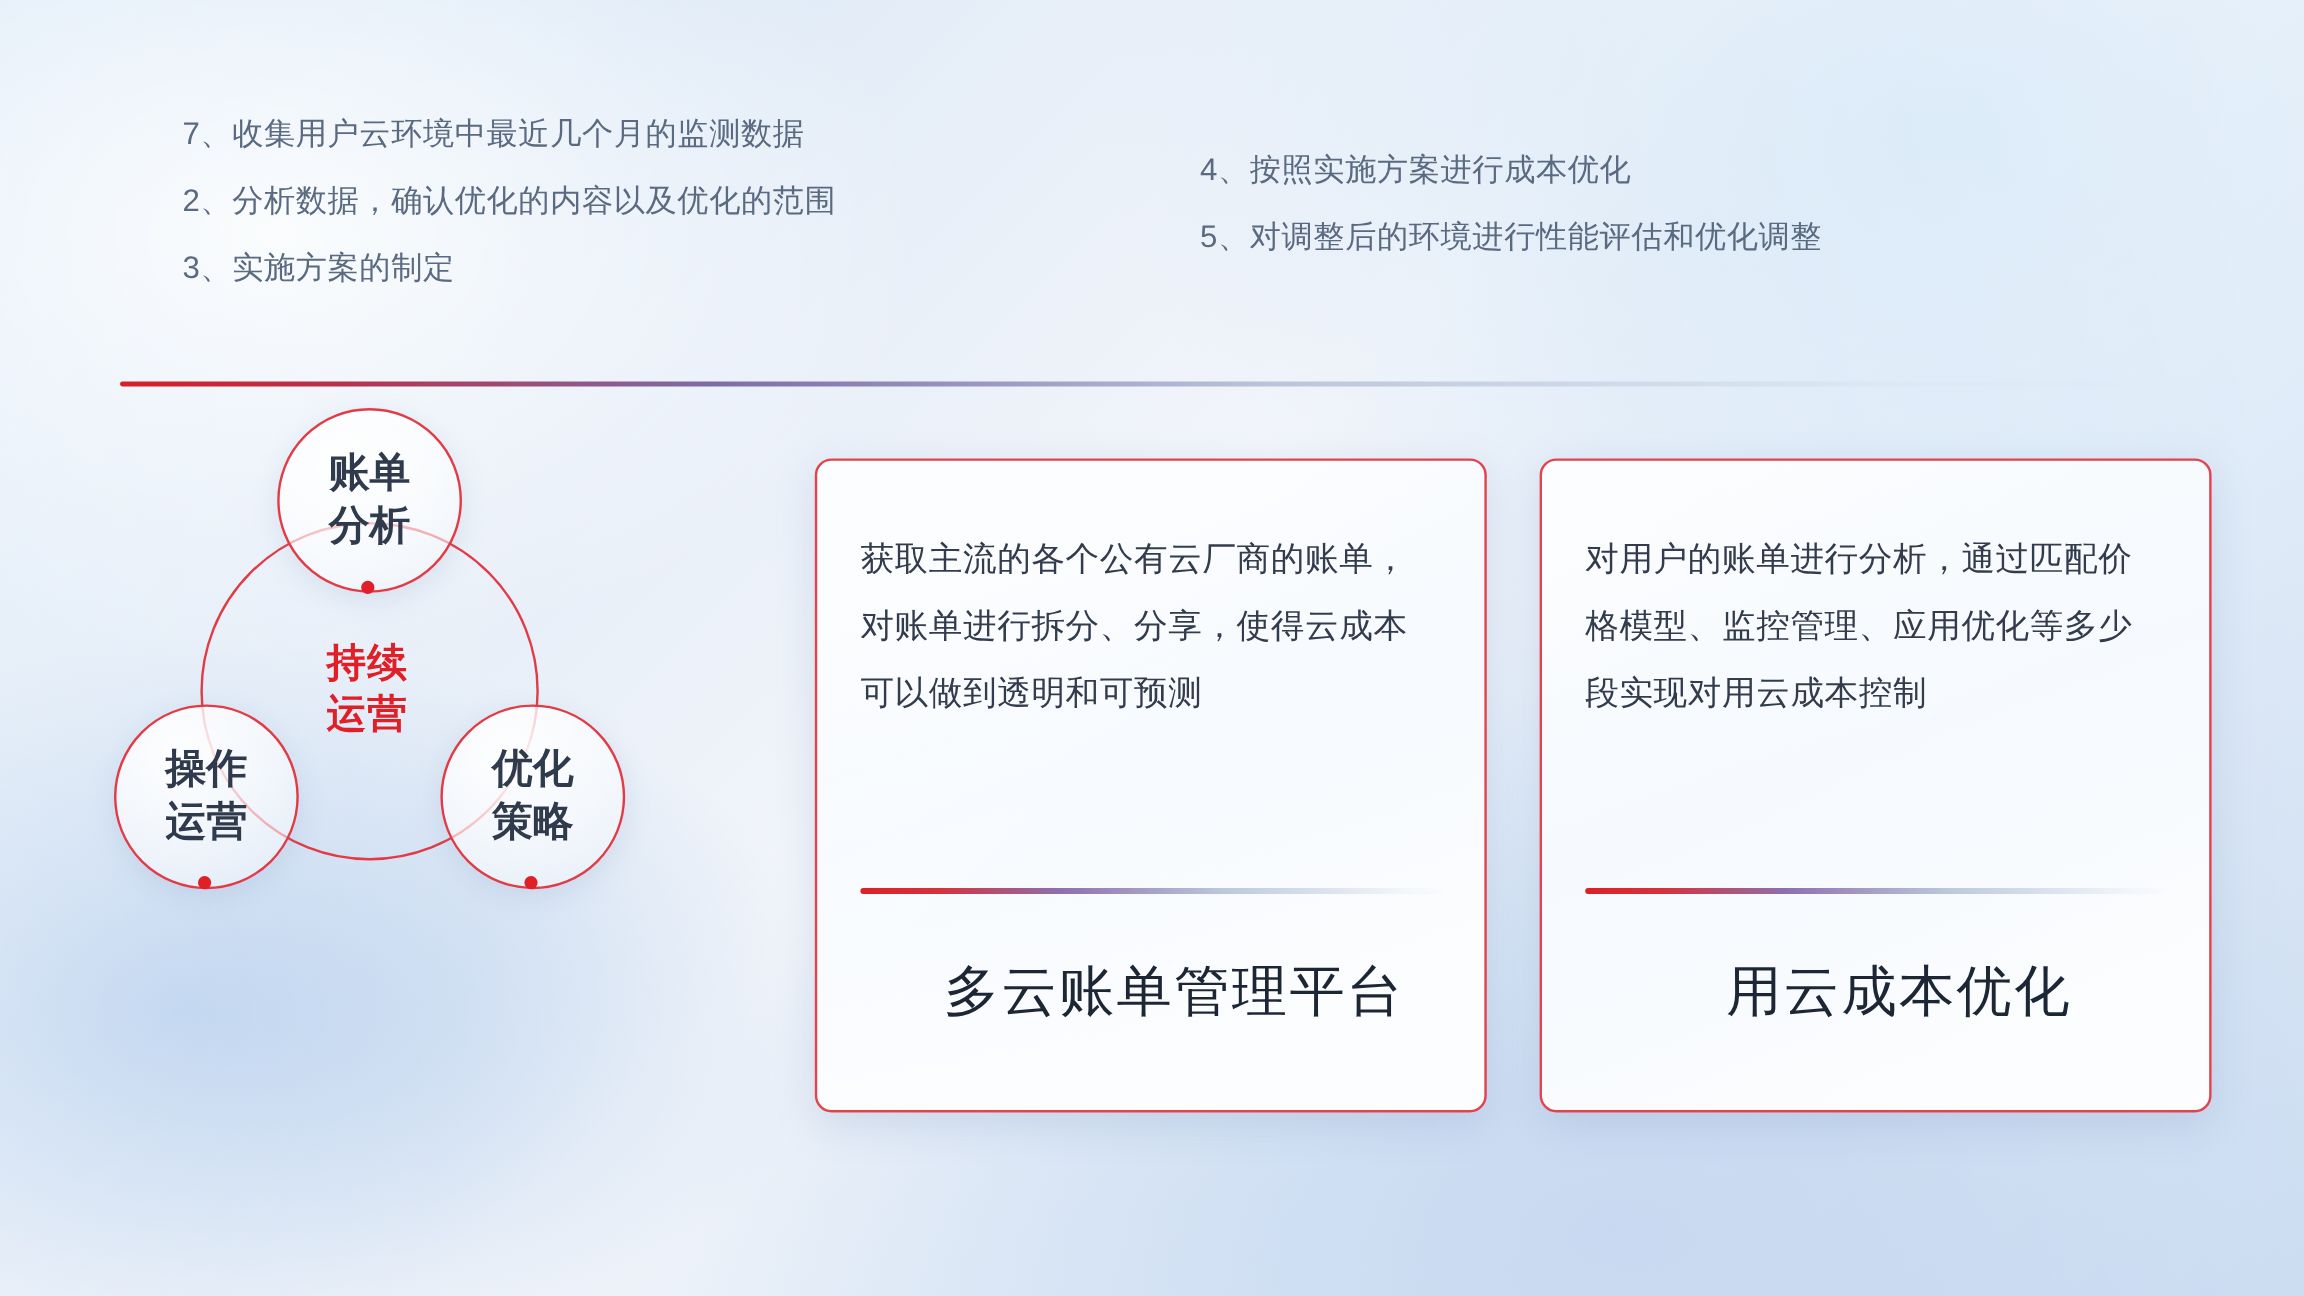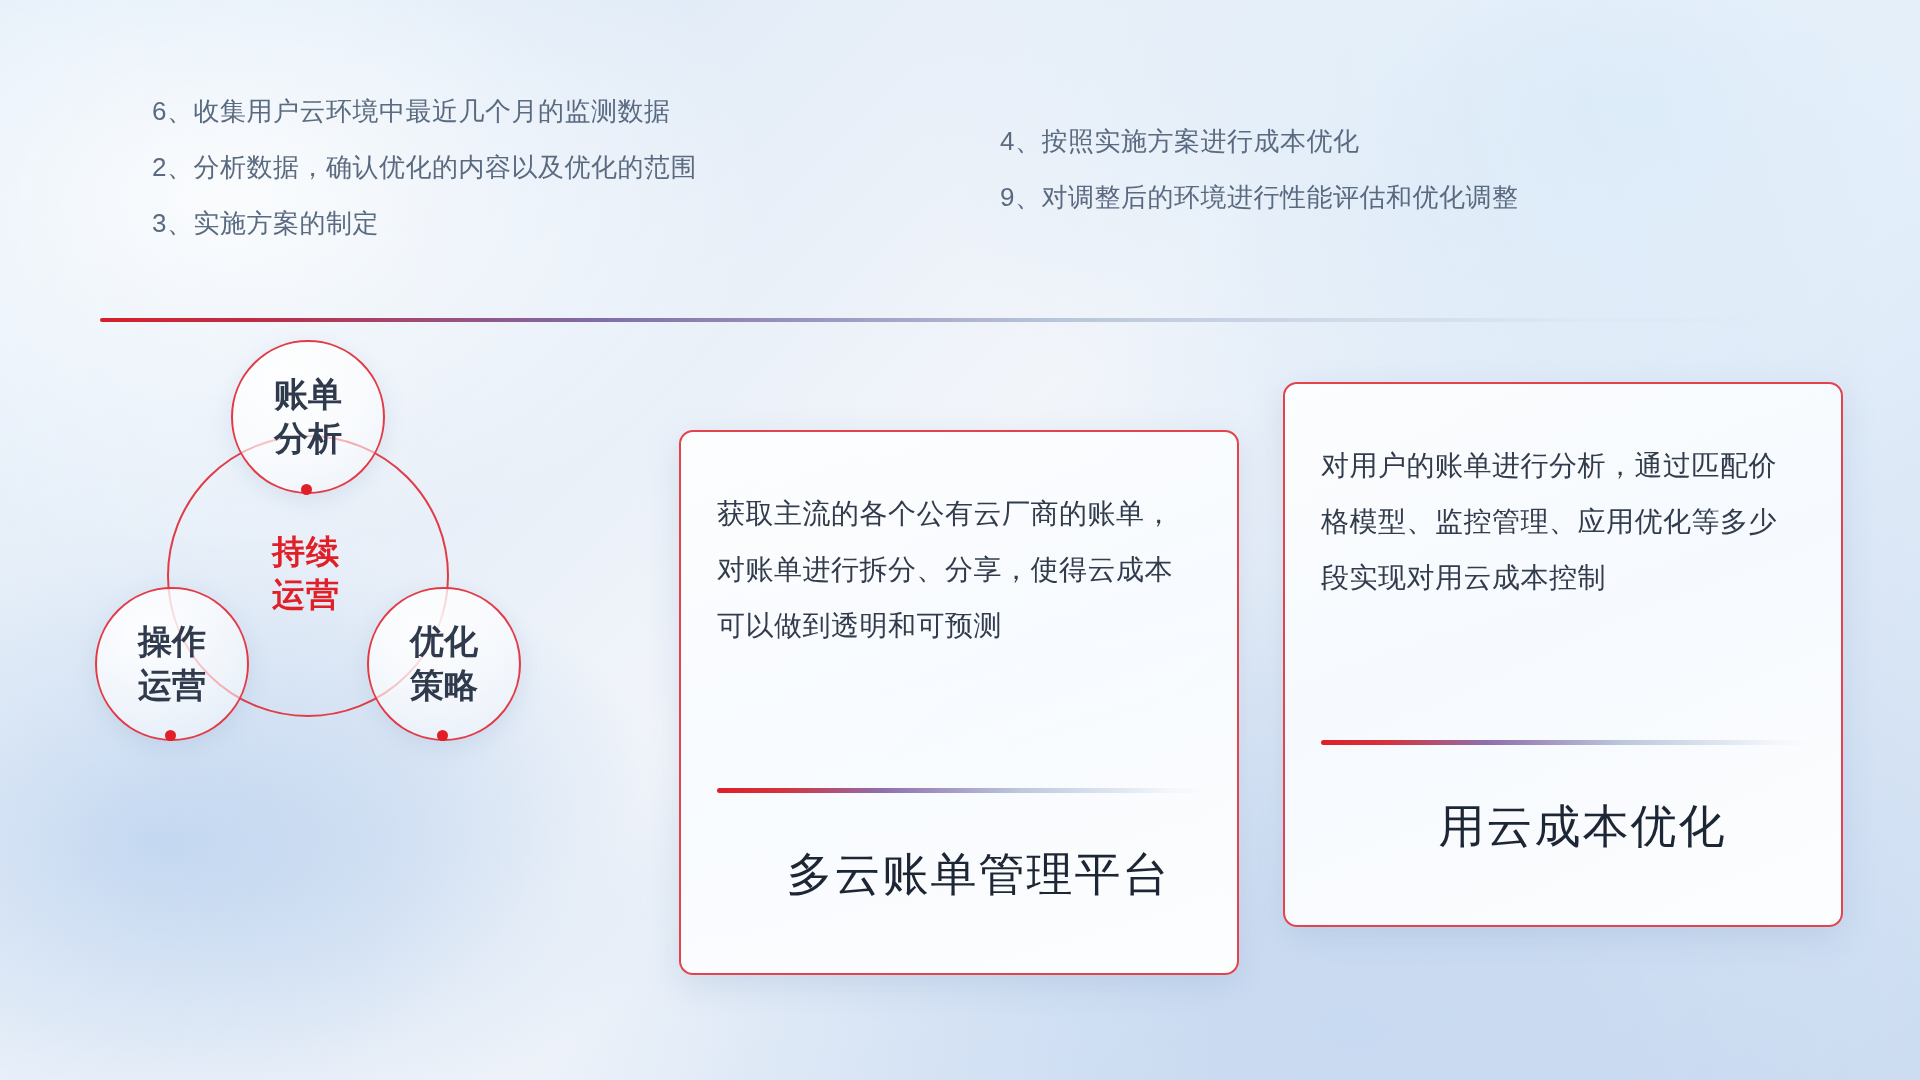--- a/index.html
+++ b/index.html
@@ -134,21 +134,21 @@
     top: 382px;
     width: 560px;
     height: 545px;
     border: 2px solid #e2434c;
     border-radius: 14px;
     background: linear-gradient(160deg, rgba(255,255,255,0.88) 0%, rgba(248,251,255,0.92) 45%, rgba(255,255,255,0.96) 100%);
     box-shadow: 0 10px 34px rgba(110,140,185,0.20);
     box-sizing: border-box;
     padding: 54px 36px 0 36px;
   }
-  #card-1 { left: 679px; margin-top: 48px; }
+  #card-1 { left: 679px; }
   #card-2 { left: 1283px; }
 
   .card-body {
     font-size: 28px;
     line-height: 2.0;
     color: #323c4c;
     letter-spacing: 0.5px;
   }
   .card-rule {
     position: absolute;
@@ -171,28 +171,28 @@
     letter-spacing: 2px;
     padding-left: 39px;
   }
 </style>
 </head>
 <body>
 
 <div id="stage">
 
   <div class="list-col" id="list-left">
-    <div class="list-item">6、收集用户云环境中最近几个月的监测数据</div>
+    <div class="list-item">7、收集用户云环境中最近几个月的监测数据</div>
     <div class="list-item">2、分析数据，确认优化的内容以及优化的范围</div>
     <div class="list-item">3、实施方案的制定</div>
   </div>
 
   <div class="list-col" id="list-right">
     <div class="list-item">4、按照实施方案进行成本优化</div>
-    <div class="list-item">9、对调整后的环境进行性能评估和优化调整</div>
+    <div class="list-item">5、对调整后的环境进行性能评估和优化调整</div>
   </div>
 
   <div id="divider"></div>
 
   <div id="venn">
     <div class="circle" id="circle-center"></div>
     <div id="center-label">
       <div>
         <div>持续</div>
         <div>运营</div>

